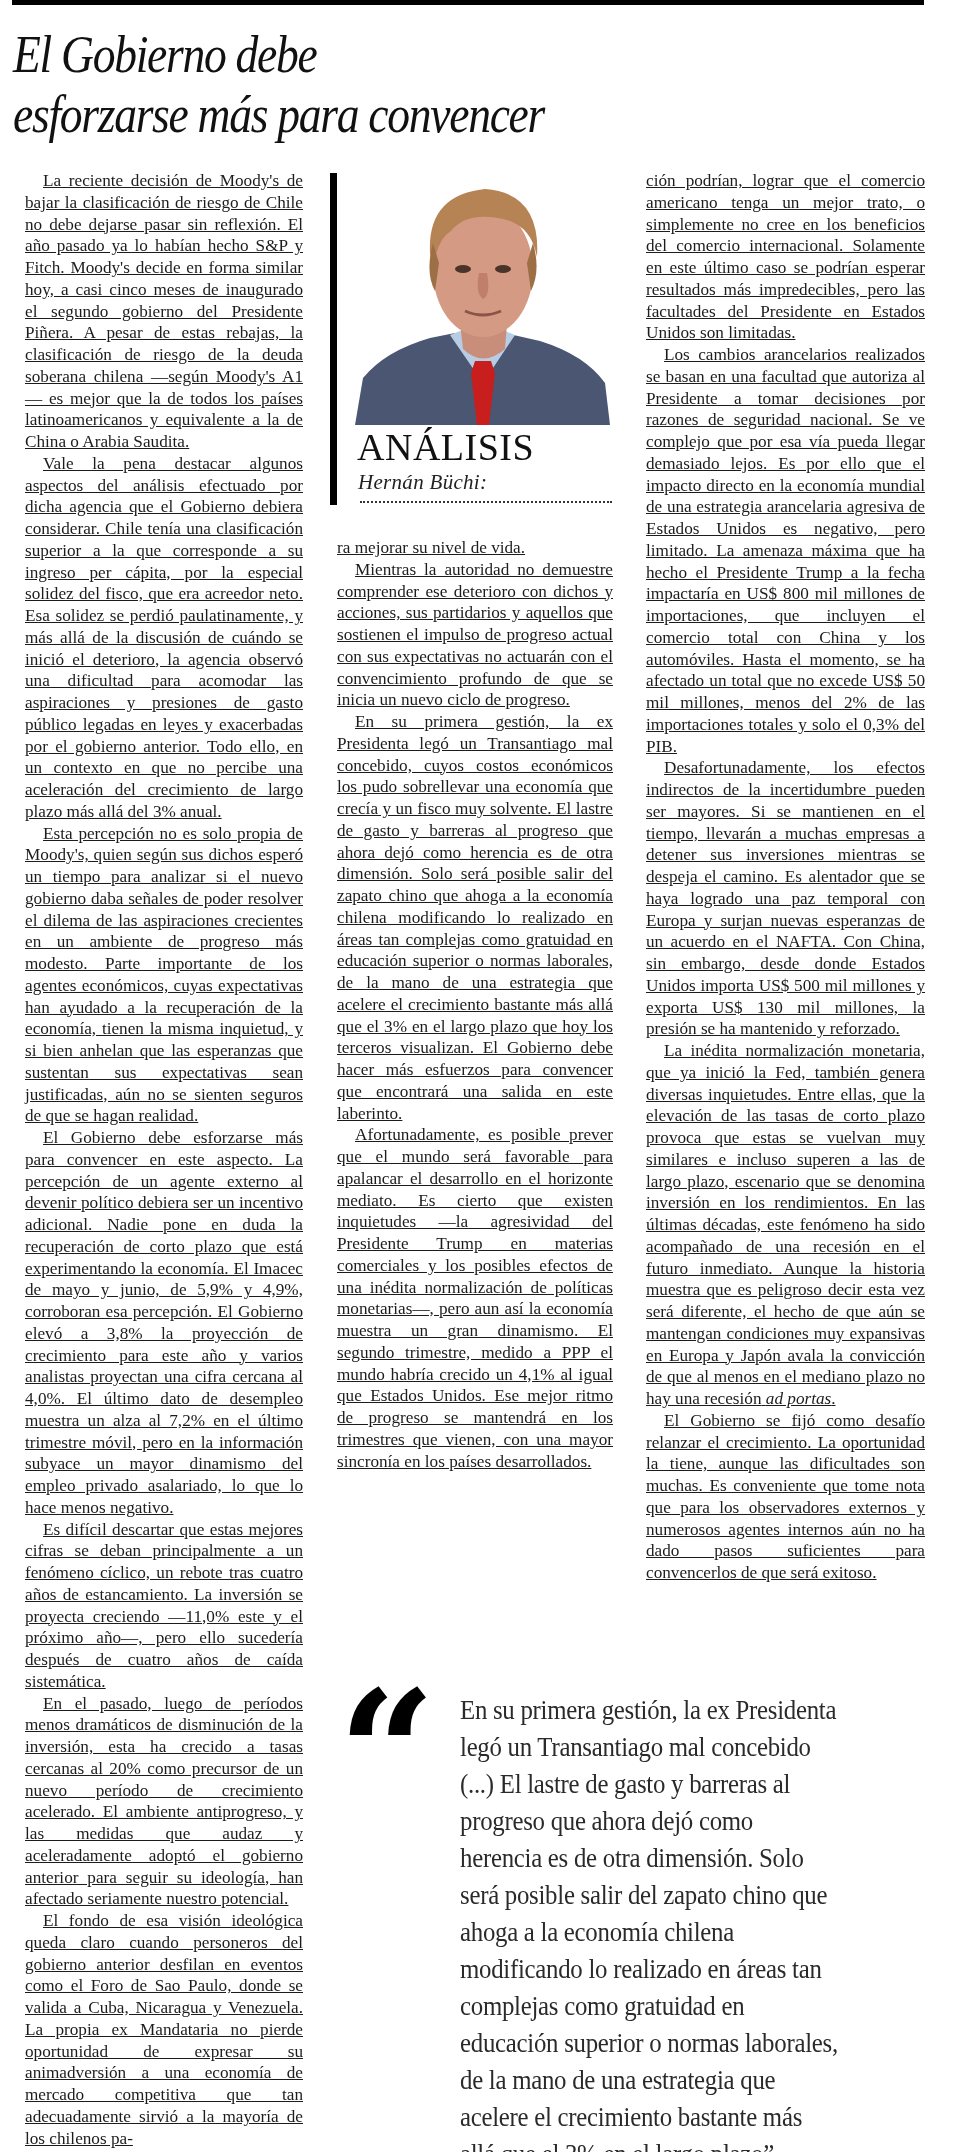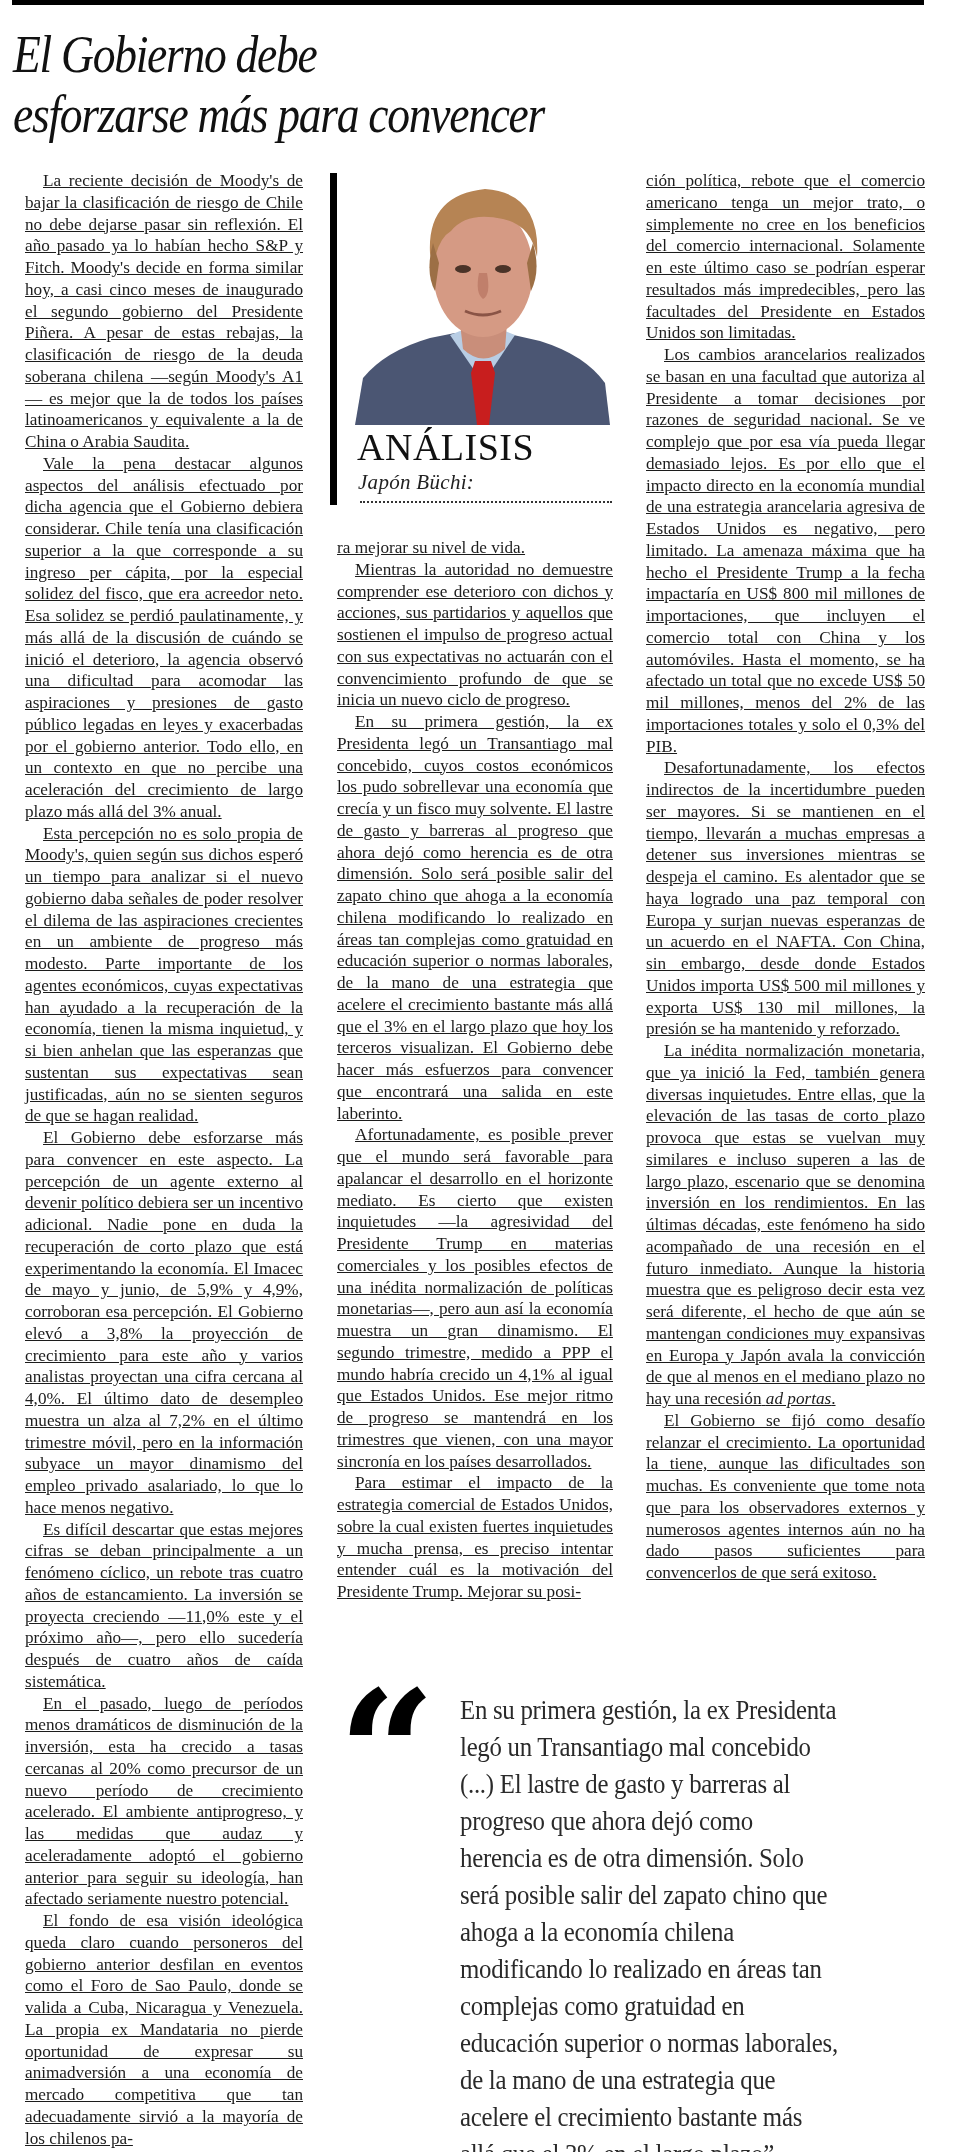--- a/index.html
+++ b/index.html
@@ -62,34 +62,33 @@
       <path d="M75 80 Q72 22 130 16 Q186 20 182 84 Q176 52 148 46 Q112 38 96 58 Q82 66 78 96 Z" fill="#b68454"></path>
       <path d="M78 70 Q70 100 80 118 L84 90 Z" fill="#9c6f45"></path>
       <path d="M178 70 Q186 98 176 118 L172 90 Z" fill="#9c6f45"></path>
       <ellipse cx="108" cy="96" rx="8" ry="4" fill="#4a3328"></ellipse>
       <ellipse cx="148" cy="96" rx="8" ry="4" fill="#4a3328"></ellipse>
       <path d="M124 100 Q120 120 128 126 Q136 122 132 100 Z" fill="#c07f6b"></path>
       <path d="M110 138 Q128 146 146 138" stroke="#8a5446" stroke-width="3" fill="none"></path>
     </svg>
   </div>
   <h2 class="section-label">ANÁLISIS</h2>
-  <div class="byline">Japón Büchi:</div>
+  <div class="byline">Hernán Büchi:</div>
   <div class="dotted"></div>
 </div>
 
 <div class="col col2">
   <p class="cont">ra mejorar su nivel de vida.</p>
   <p>Mientras la autoridad no demuestre comprender ese deterioro con dichos y acciones, sus partidarios y aquellos que sostienen el impulso de progreso actual con sus expectativas no actuarán con el convencimiento profundo de que se inicia un nuevo ciclo de progreso.</p>
   <p>En su primera gestión, la ex Presidenta legó un Transantiago mal concebido, cuyos costos económicos los pudo sobrellevar una economía que crecía y un fisco muy solvente. El lastre de gasto y barreras al progreso que ahora dejó como herencia es de otra dimensión. Solo será posible salir del zapato chino que ahoga a la economía chilena modificando lo realizado en áreas tan complejas como gratuidad en educación superior o normas laborales, de la mano de una estrategia que acelere el crecimiento bastante más allá que el 3% en el largo plazo que hoy los terceros visualizan. El Gobierno debe hacer más esfuerzos para convencer que encontrará una salida en este laberinto.</p>
   <p>Afortunadamente, es posible prever que el mundo será favorable para apalancar el desarrollo en el horizonte mediato. Es cierto que existen inquietudes —la agresividad del Presidente Trump en materias comerciales y los posibles efectos de una inédita normalización de políticas monetarias—, pero aun así la economía muestra un gran dinamismo. El segundo trimestre, medido a PPP el mundo habría crecido un 4,1% al igual que Estados Unidos. Ese mejor ritmo de progreso se mantendrá en los trimestres que vienen, con una mayor sincronía en los países desarrollados.</p>
-  <p>Para estimar el impacto de la estrategia comercial de Estados Unidos, sobre la cual existen fuertes inquietudes y mucha prensa, es preciso intentar entender cuál es la motivación del Presidente Trump. Mejorar su posi-</p>
 </div>
 
 <div class="col col3">
-  <p class="cont">ción política, rebote que el comercio americano tenga un mejor trato, o simplemente no cree en los beneficios del comercio internacional. Solamente en este último caso se podrían esperar resultados más impredecibles, pero las facultades del Presidente en Estados Unidos son limitadas.</p>
+  <p class="cont">ción podrían, lograr que el comercio americano tenga un mejor trato, o simplemente no cree en los beneficios del comercio internacional. Solamente en este último caso se podrían esperar resultados más impredecibles, pero las facultades del Presidente en Estados Unidos son limitadas.</p>
   <p>Los cambios arancelarios realizados se basan en una facultad que autoriza al Presidente a tomar decisiones por razones de seguridad nacional. Se ve complejo que por esa vía pueda llegar demasiado lejos. Es por ello que el impacto directo en la economía mundial de una estrategia arancelaria agresiva de Estados Unidos es negativo, pero limitado. La amenaza máxima que ha hecho el Presidente Trump a la fecha impactaría en US$ 800 mil millones de importaciones, que incluyen el comercio total con China y los automóviles. Hasta el momento, se ha afectado un total que no excede US$ 50 mil millones, menos del 2% de las importaciones totales y solo el 0,3% del PIB.</p>
   <p>Desafortunadamente, los efectos indirectos de la incertidumbre pueden ser mayores. Si se mantienen en el tiempo, llevarán a muchas empresas a detener sus inversiones mientras se despeja el camino. Es alentador que se haya logrado una paz temporal con Europa y surjan nuevas esperanzas de un acuerdo en el NAFTA. Con China, sin embargo, desde donde Estados Unidos importa US$ 500 mil millones y exporta US$ 130 mil millones, la presión se ha mantenido y reforzado.</p>
   <p>
     <span>La inédita normalización monetaria, que ya inició la Fed, también genera diversas inquietudes. Entre ellas, que la elevación de las tasas de corto plazo provoca que estas se vuelvan muy similares e incluso superen a las de largo plazo, escenario que se denomina inversión en los rendimientos. En las últimas décadas, este fenómeno ha sido acompañado de una recesión en el futuro inmediato. Aunque la historia muestra que es peligroso decir esta vez será diferente, el hecho de que aún se mantengan condiciones muy expansivas en Europa y Japón avala la convicción de que al menos en el mediano plazo no hay una recesión</span>
     <span class="it">ad portas</span><span>.</span>
   </p>
   <p>El Gobierno se fijó como desafío relanzar el crecimiento. La oportunidad la tiene, aunque las dificultades son muchas. Es conveniente que tome nota que para los observadores externos y numerosos agentes internos aún no ha dado pasos suficientes para convencerlos de que será exitoso.</p>
 </div>
 
 <div class="pullquote">

